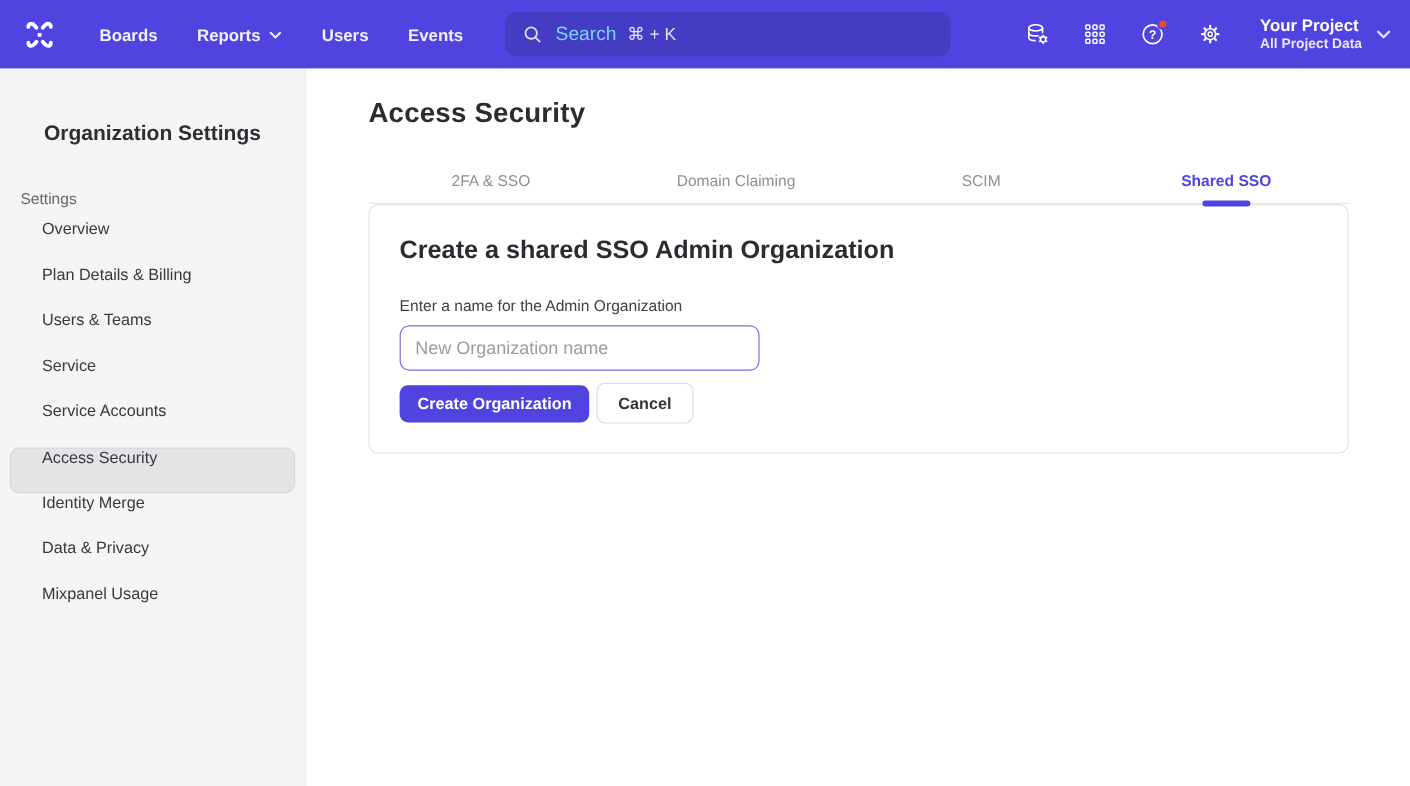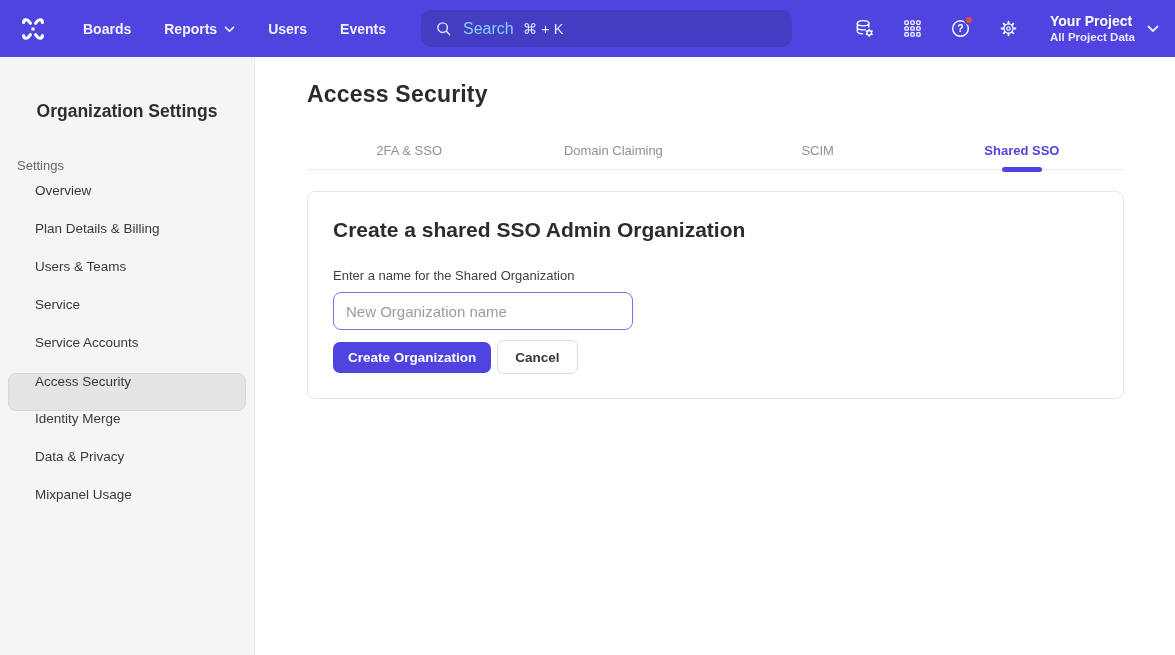--- a/index.html
+++ b/index.html
@@ -37,21 +37,21 @@
   .side-item.active { background:#e4e4e6; border:1px solid #d8d8da; padding-left:26px; }
 
   
   .main { flex:1; padding-left:52px; }
   .page-title { margin-top:24px; font-size:23px; font-weight:700; color:#2b2b32; letter-spacing:0.2px; }
   .tabs { display:flex; width:817px; margin-top:23px; height:39px; border-bottom:1px solid #e9e9eb; }
   .tab { width:25%; display:flex; align-items:center; justify-content:center; font-size:13px; color:#8f9095; cursor:pointer; position:relative; }
   .tab.active { color:#4f44e0; font-weight:700; }
   .tab.active .tab-underline { position:absolute; bottom:-3px; left:50%; transform:translateX(-50%); width:40px; height:5px; border-radius:3px; background:#4f44e0; }
 
-  .card { width:817px; margin-top:21px; background:#fff; border:1px solid #e4e4e6; border-radius:8px; padding:26px 30px 24px 25px; }
+  .card { width:817px; background:#fff; border:1px solid #e4e4e6; border-radius:8px; padding:26px 30px 24px 25px; }
   .card-title { font-size:21px; font-weight:700; color:#2b2b32; }
   .field-label { margin-top:26px; font-size:13px; color:#3f3f45; }
   .org-input { margin-top:9px; display:block; width:300px; height:38px; border:1.5px solid #7a71e8; border-radius:8px; padding:0 12px; font-size:15px; font-family:"Liberation Sans", sans-serif; color:#2c2c33; outline:none; background:#fff; }
   .org-input::placeholder { color:#9b9ba1; }
   .btn-row { margin-top:10px; display:flex; align-items:center; gap:6px; }
   .btn { height:31px; border-radius:7px; font-size:13.5px; font-weight:600; font-family:"Liberation Sans", sans-serif; display:flex; align-items:center; cursor:pointer; }
   .btn-primary { background:#4f44e0; color:#fff; border:none; padding:0 15px; }
   .btn-secondary { background:#fff; color:#35353b; border:1px solid #dcdcde; padding:16px 17px; }
 </style>
 </head>
@@ -195,21 +195,21 @@
           <span>SCIM</span>
         </div>
       <div class="tab active">
         <span>Shared SSO</span>
         <span class="tab-underline"></span>
       </div>
     </div>
 
     <div class="card">
       <div class="card-title">Create a shared SSO Admin Organization</div>
-      <div class="field-label">Enter a name for the Shared Organization</div>
+      <div class="field-label">Enter a name for the Admin Organization</div>
       <input class="org-input" type="text" placeholder="New Organization name" style="">
       <div class="btn-row">
         <button class="btn btn-primary">Create Organization</button>
         <button class="btn btn-secondary">Cancel</button>
       </div>
     </div>
   </div>
 </div>
 
 </body></html>

